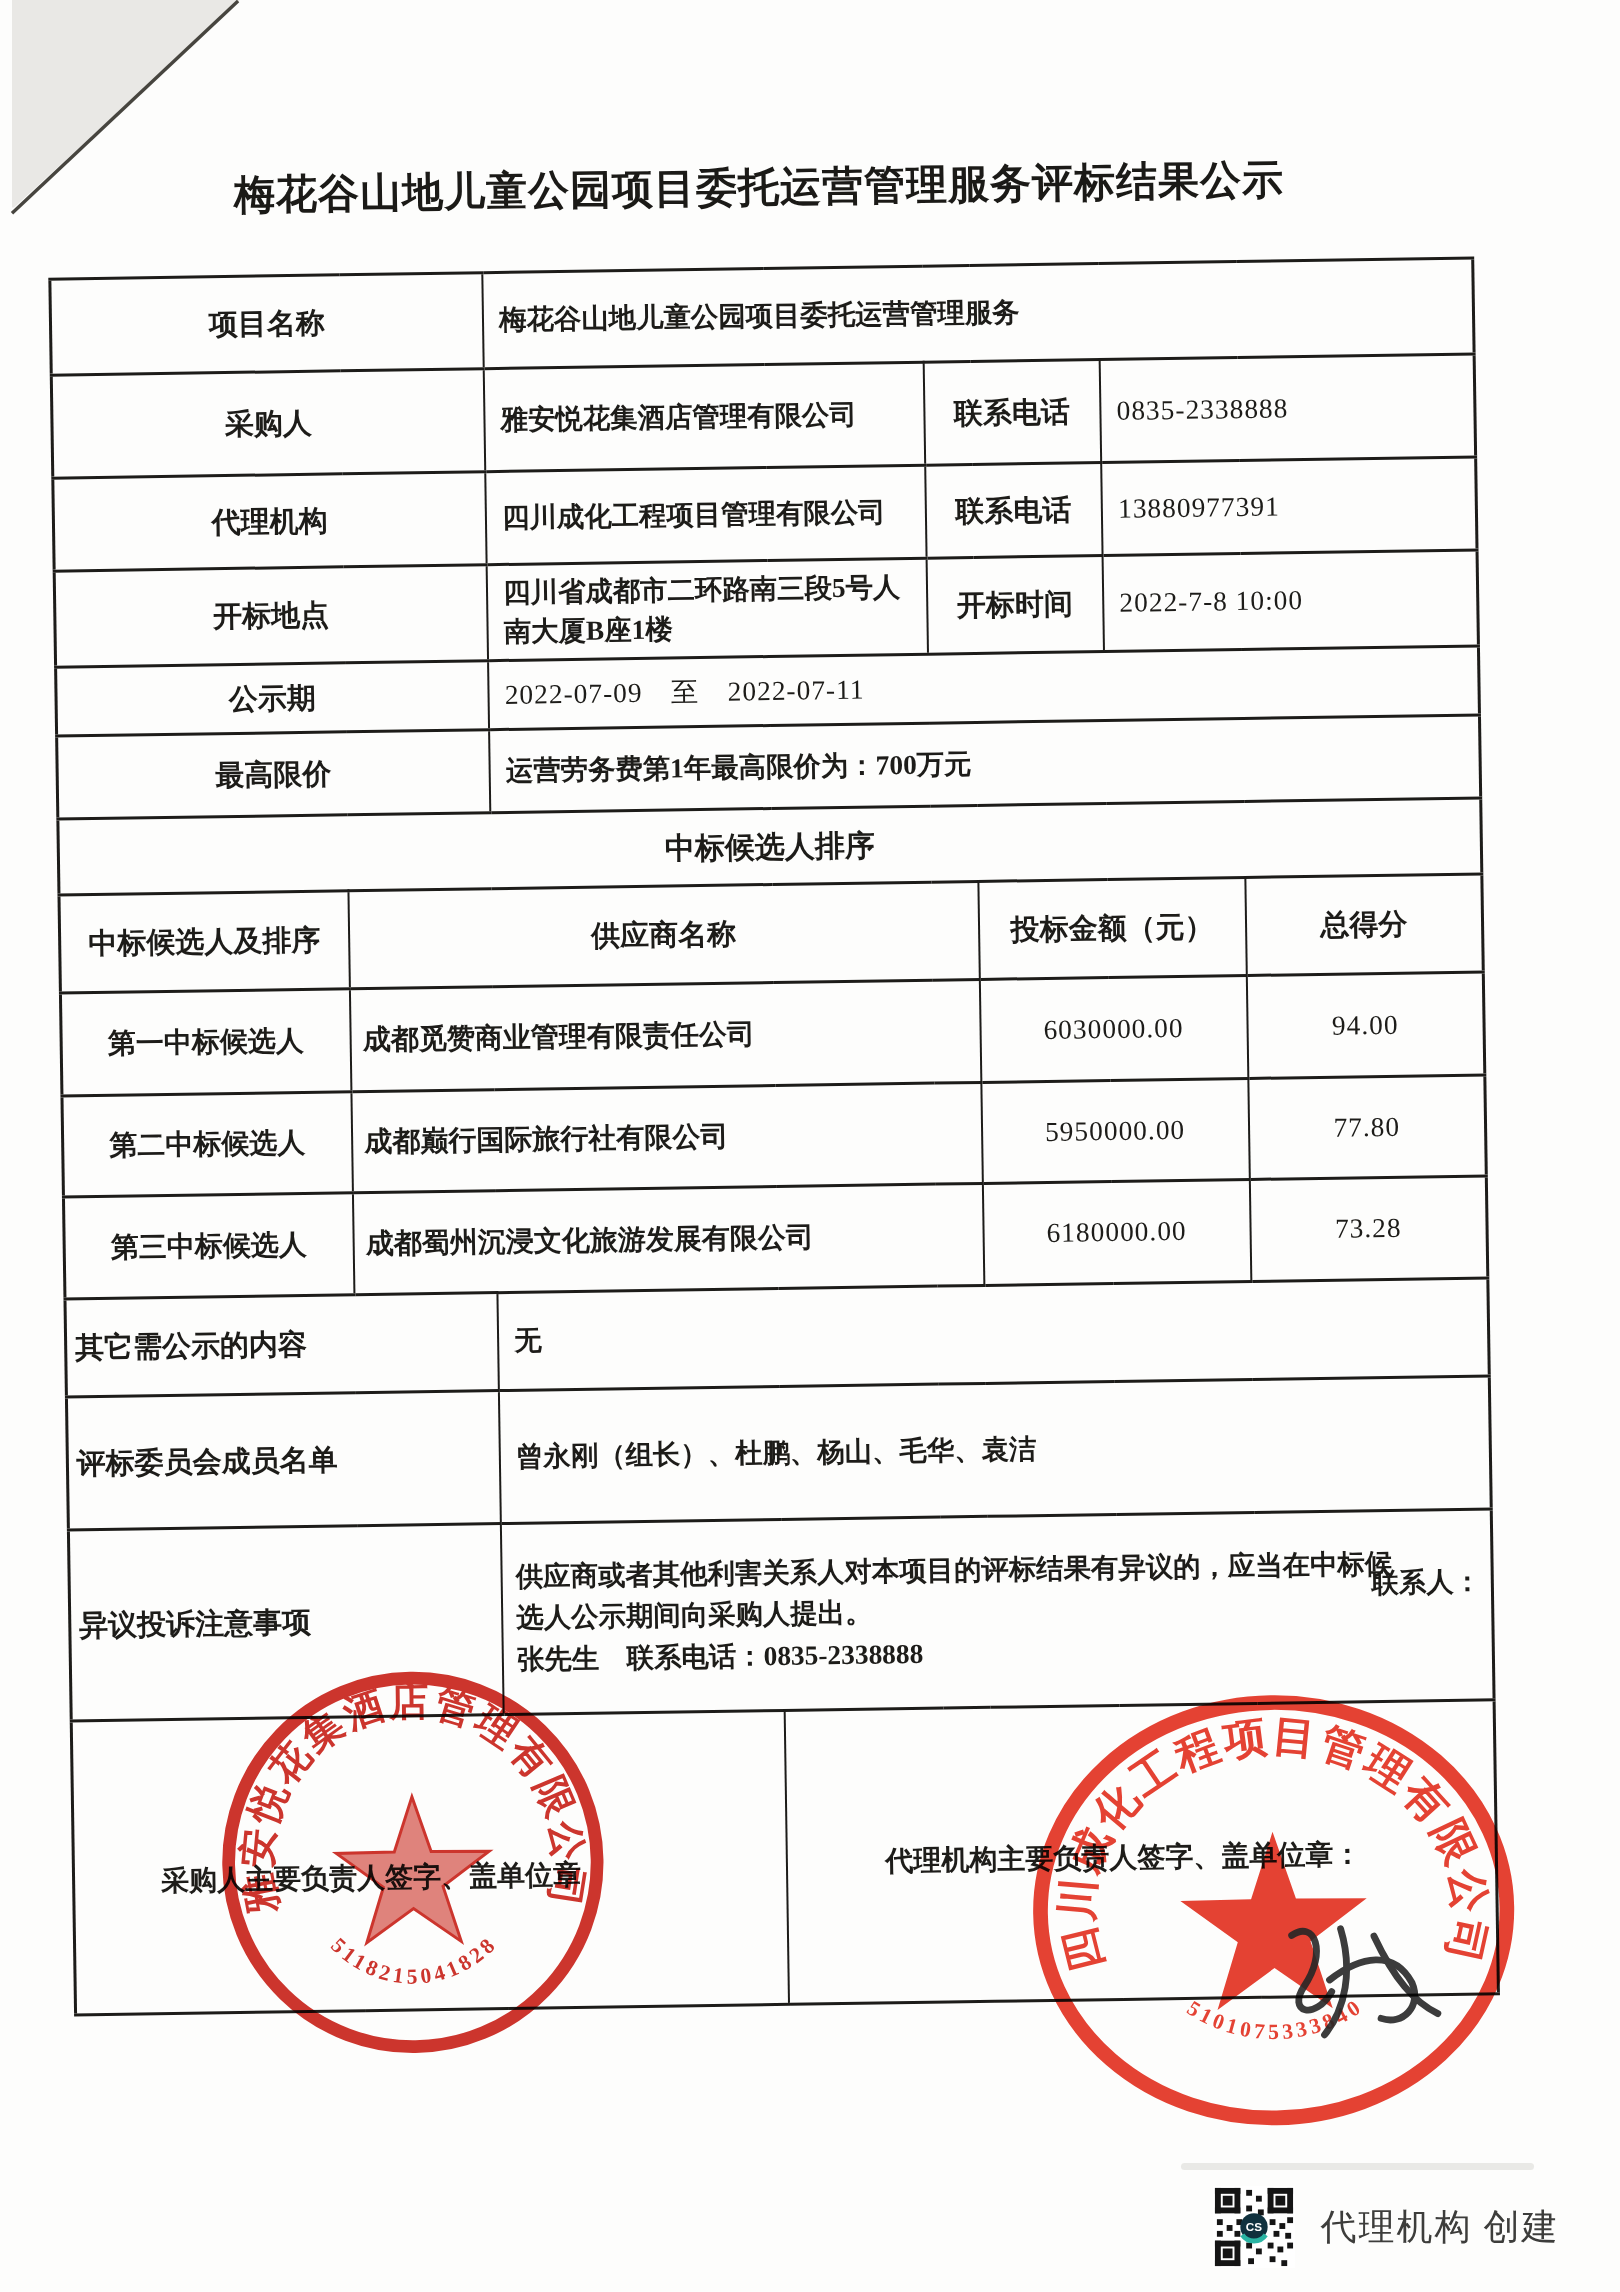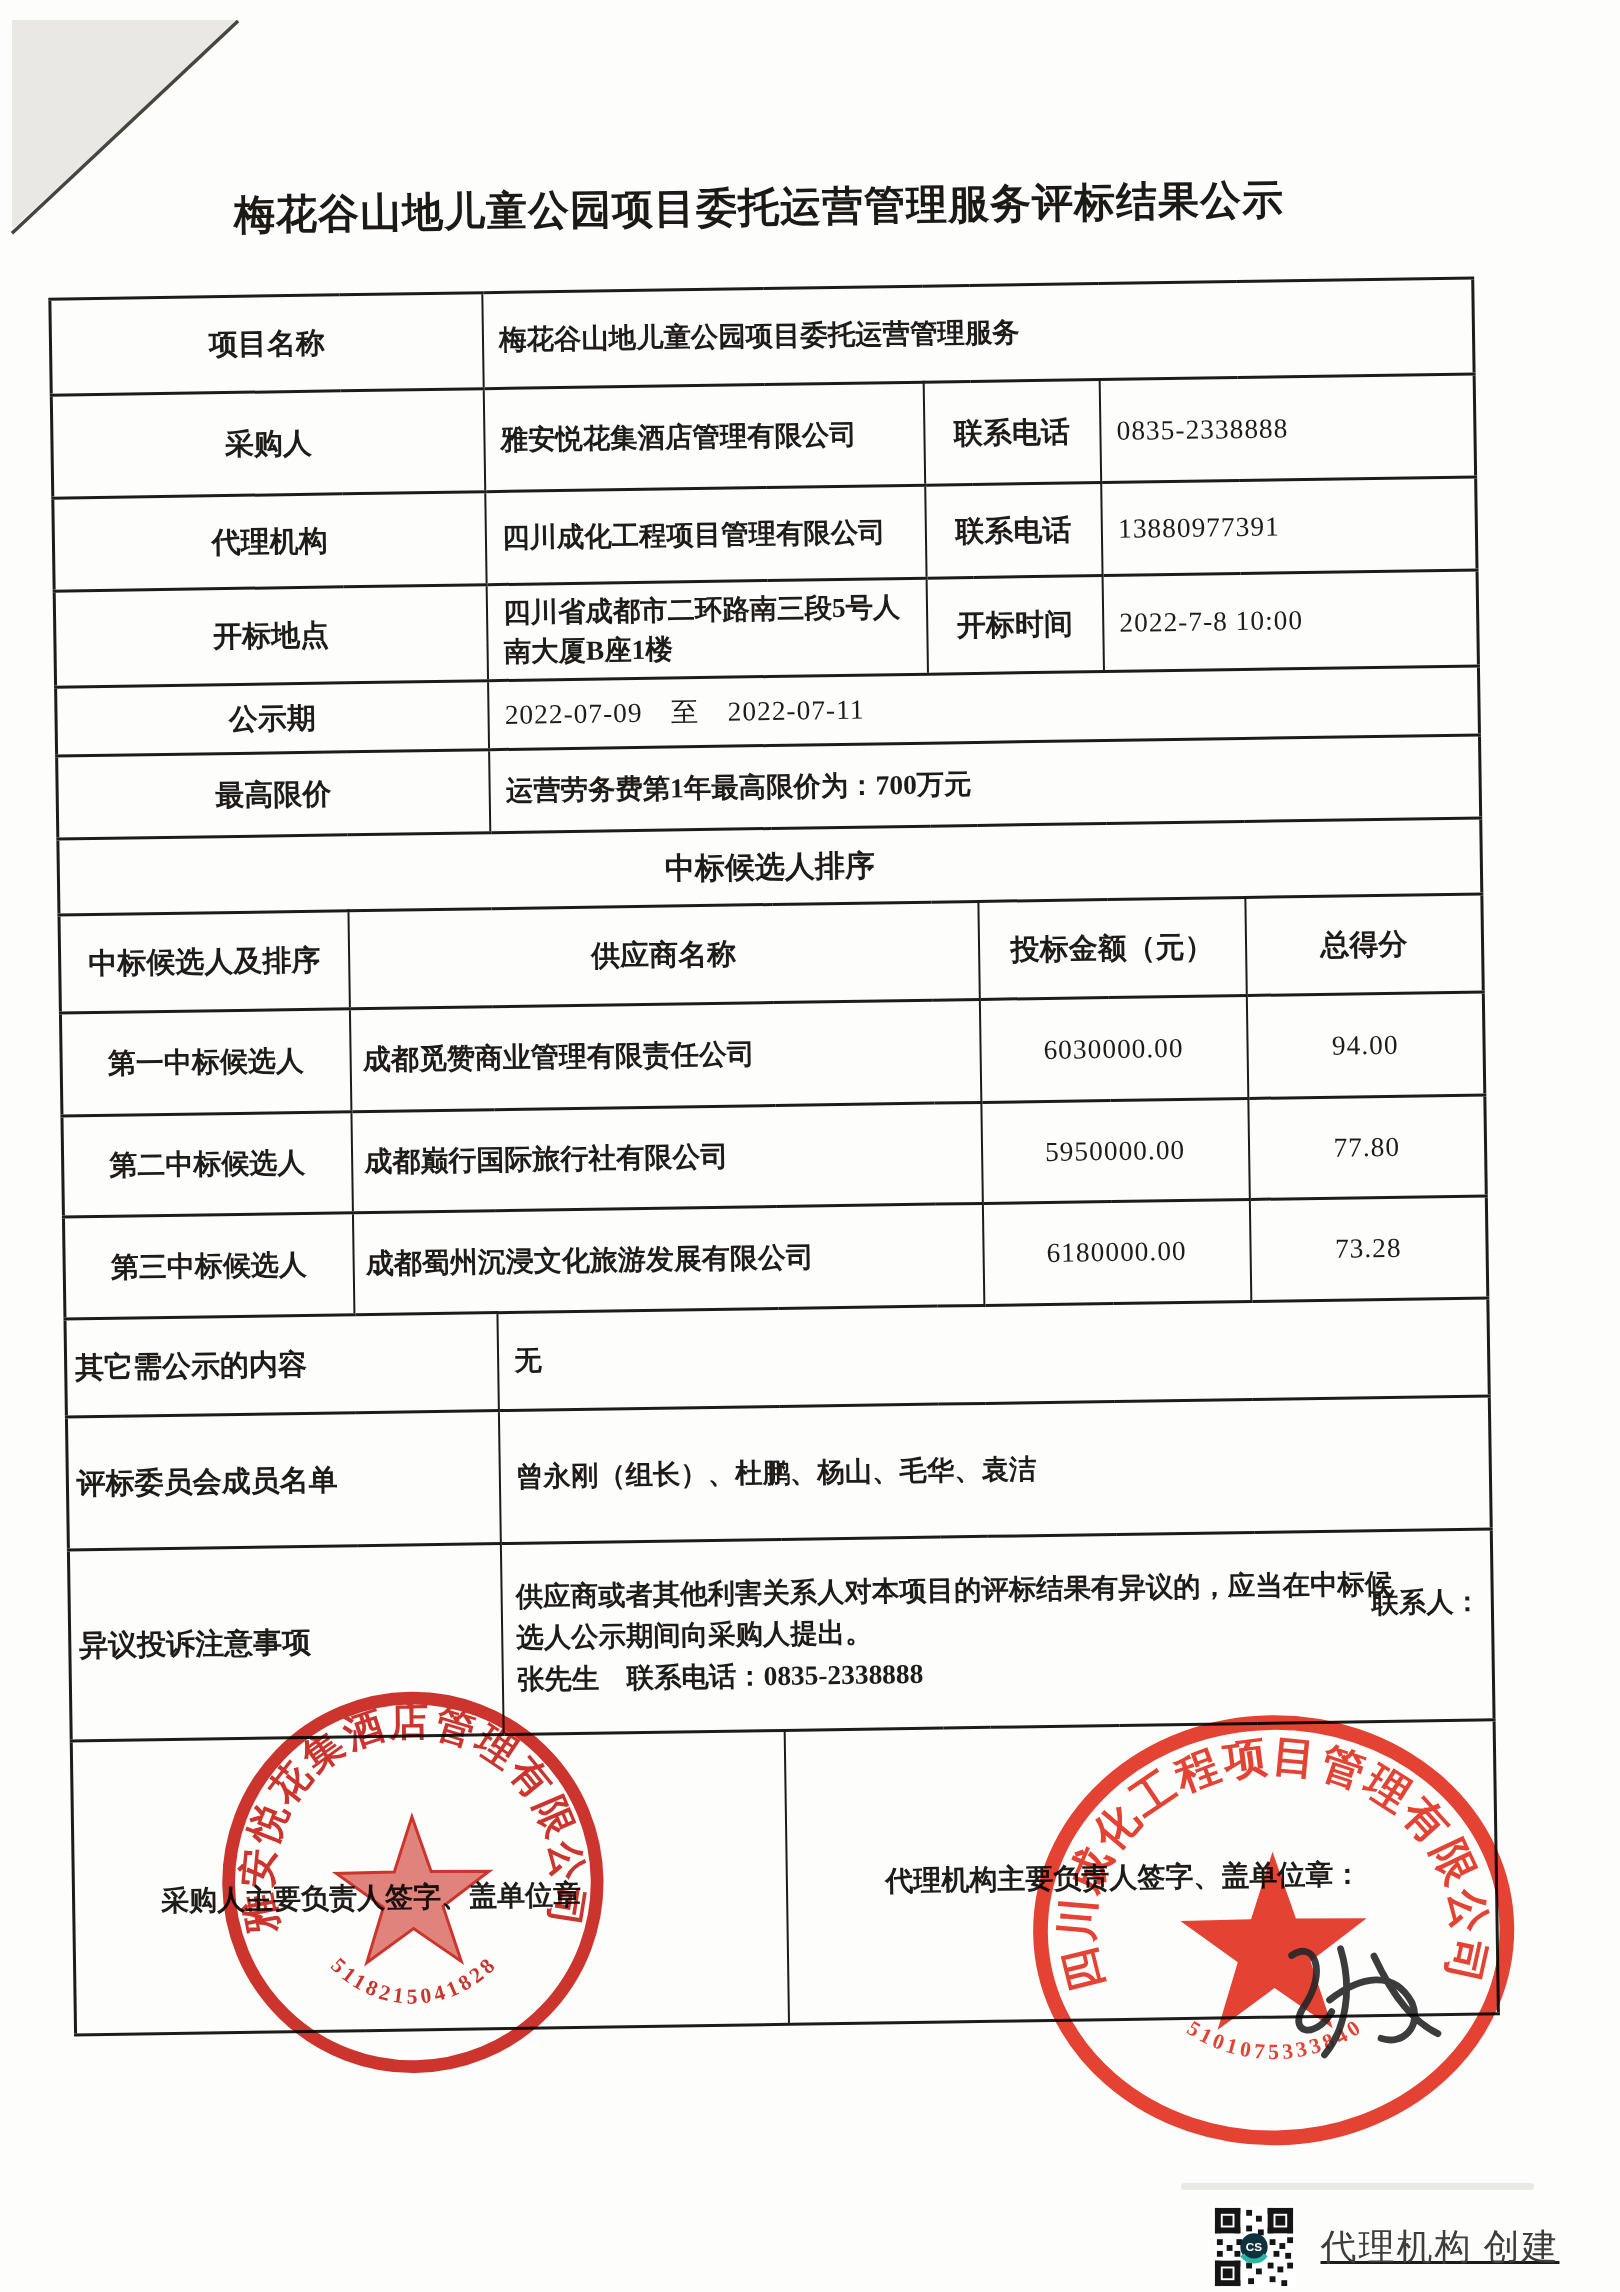--- a/index.html
+++ b/index.html
@@ -1,21 +1,21 @@
 <!DOCTYPE html>
 <html><head>
 <meta charset="utf-8">
 <style>
   html,body{margin:0;padding:0;}
   body{
     width:1620px;height:2293px;position:relative;overflow:hidden;
     background:#fdfdfc;color:#1d1c19;
     font-family:"Liberation Serif","DejaVu Serif",serif;
   }
-  .page{position:absolute;inset:0;margin-top:20px;}
+  .page{position:absolute;inset:0;}
   
   .corner-svg{position:absolute;left:0;top:0;}
   
   .sheet{position:absolute;inset:0;transform:rotate(-0.85deg);transform-origin:774px 1127px;}
   .doc-title{
     position:absolute;left:61px;top:160px;width:1424px;margin:0;
     text-align:center;font-size:41px;font-weight:700;letter-spacing:1px;color:#19181560;
     color:#1b1a17;
   }
   table.doc{
@@ -44,21 +44,21 @@
   .obj-cell{position:relative;padding-left:13.7px;font-weight:600;line-height:1.5;}
   .obj-contact{position:absolute;right:9.8px;top:51px;font-weight:600;}
   .sig-l{vertical-align:middle;font-weight:700;font-size:28px;padding-left:86px;padding-top:27.4px;}
   .sig-r{vertical-align:middle;font-weight:700;font-size:28px;padding-left:98px;padding-top:9.8px;}
   
   .stamp{position:absolute;mix-blend-mode:multiply;opacity:.93;}
   .stamp-left{left:206px;top:1661px;}
   .stamp-right{left:1017px;top:1702px;}
   .stamp text{font-family:"Liberation Serif","DejaVu Serif",serif;font-weight:700;}
   
-  .footer{position:absolute;left:1213px;top:2186px;display:flex;align-items:center;gap:25.5px;text-decoration:underline;}
+  .footer{position:absolute;left:1213px;top:2186px;display:flex;align-items:center;gap:25.5px;}
   .footer-text{font-size:36px;color:#3d3d3b;font-weight:400;letter-spacing:2px;white-space:nowrap;}
   .streak{position:absolute;left:1181px;top:2163px;width:353px;height:6.9px;background:#d8d8d4;opacity:.55;border-radius:3.9px;}
 </style>
 </head>
 <body>
 
 <div class="page">
 
   <svg class="corner-svg" width="255" height="230" viewBox="0 0 260 235">
     <polygon points="12,0 245,0 14,212 12,212" fill="#e9e8e5"></polygon>

